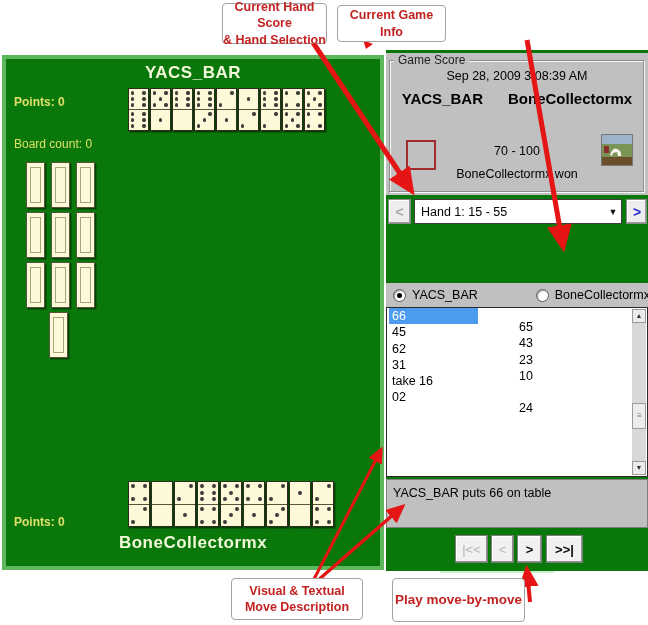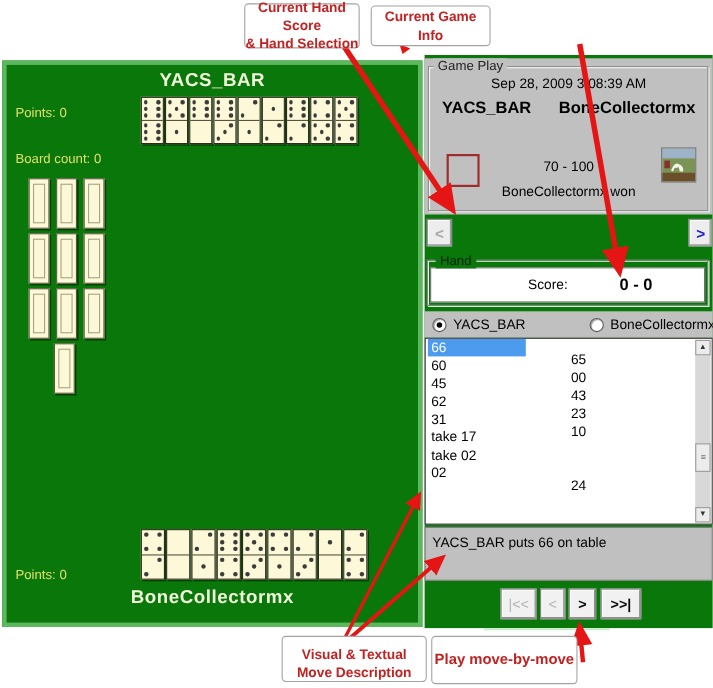--- a/index.html
+++ b/index.html
@@ -4,21 +4,21 @@
 <style>
   html,body{margin:0;padding:0;}
   body{font-family:"Liberation Sans", sans-serif; background:#ffffff;}
   #stage{position:relative;width:648px;height:625px;background:#fff;overflow:hidden;}
 
   
   #board{position:absolute;left:2px;top:55px;width:374px;height:507px;
          background:var(--green);border:4px solid var(--frame);}
   .board-label{position:absolute;left:0;right:0;text-align:center;color:#f2f8da;
                font-weight:bold;font-size:17px;letter-spacing:.5px;}
-  .points{position:absolute;color:var(--label);font-size:12px;}
+  .points{position:absolute;color:var(--label);font-size:12px;font-weight:bold;}
   #board-count{position:absolute;color:var(--label);font-size:12px;}
 
   .hand-row{position:absolute;display:flex;gap:1px;}
   .tile{position:relative;background:var(--ivory);border:1px solid #2b2b1e;
         box-shadow:1.5px 1.5px 0 rgba(0,0,0,.45);display:flex;flex-direction:column;}
   .tile.sm{width:19px;height:41px;}
   .tile.md{width:20px;height:44px;}
   .half{position:relative;flex:1;}
   .half.bot{border-top:1.5px solid #55553d;}
   .pip{position:absolute;width:18%;height:18%;background:#3c3c3c;border-radius:50%;}
@@ -98,21 +98,21 @@
       font-size:13px;font-family:"Liberation Sans",sans-serif;padding:0;}
   .nav.off{color:#b3b3b3;} .nav.on{color:#0a0a0a;font-weight:bold;}
   #divider{position:absolute;left:54px;top:521px;width:114px;height:2px;background:#cdeccd;}
 
   
   .callout{position:absolute;background:#fff;border:1px solid #a3a3a3;border-radius:4px;
       color:var(--red);font-weight:bold;font-size:12.5px;text-align:center;z-index:20;
       display:flex;flex-direction:column;justify-content:center;line-height:1.3;}
   #co1{left:222px;top:3px;width:103px;height:39px;}
   #co2{left:337px;top:5px;width:107px;height:35px;}
-  #co3{left:256px;top:578px;width:130px;height:40px;justify-content:flex-end;}
+  #co3{left:231px;top:578px;width:130px;height:40px;}
   #co4{left:392px;top:578px;width:131px;height:42px;font-size:13.5px;}
   #arrows{position:absolute;left:0;top:0;width:648px;height:625px;z-index:15;pointer-events:none;}
 </style>
 </head>
 <body>
 
 <div id="stage">
 
   <div id="board">
     <div class="board-label" style="top:4px;">YACS_BAR</div>
@@ -356,89 +356,77 @@
         </div>
       </div>
     <div class="points" style="left:8px;top:456px;">Points: 0</div>
     <div class="board-label" style="top:474px;">BoneCollectormx</div>
   </div>
 
   <div id="panel">
 
     <div id="gameinfo">
       <div class="etch" id="gi-border"></div>
-      <div class="group-label" id="gi-label">Game Play</div>
+      <div class="group-label" id="gi-label">Game Score</div>
       <div class="gi-line" style="top:16px;">Sep 28, 2009 3:08:39 AM</div>
       <div id="gi-players">
         <span>YACS_BAR</span>
         <span>BoneCollectormx</span>
       </div>
       <div id="gi-square"></div>
       <div class="gi-line" style="top:91px;">70 - 100</div>
       <svg id="gi-avatar" viewBox="0 0 30 30">
         <rect width="30" height="30" fill="#7a9455"></rect>
         <rect y="0" width="30" height="9" fill="#9fb3c8"></rect>
         <rect y="22" width="30" height="8" fill="#6b4f2a"></rect>
         <path d="M8 20 q3 -8 7 -6 q5 2 4 7 l-3 0 l-1 -4 l-4 1 l-1 3 z" fill="#f4f2ea"></path>
         <rect x="2" y="11" width="5" height="7" fill="#8a2e2e"></rect>
       </svg>
       <div class="gi-line" style="top:114px;">BoneCollectormx won</div>
     </div>
 
     <button id="sel-prev">&lt;</button>
+    <div id="combo">
+      <span id="combo-value">Hand 1: 15 - 55</span>
+      <span id="combo-caret">▼</span>
+    </div>
     <button id="sel-next">&gt;</button>
 
-    <div id="hand-group">
-      <div class="etch" id="hg-border"></div>
-      <div class="group-label" id="hg-label">Hand</div>
-      <div id="score-box">
-        <span id="score-label">Score:</span>
-        <span id="score-value">0 - 0</span>
-      </div>
-    </div>
 
     <div id="radio-row">
         <div class="radio-item r1">
           <span class="radio checked"></span>
           <span>YACS_BAR</span>
         </div>
         <div class="radio-item r2">
           <span class="radio"></span>
           <span>BoneCollectormx</span>
         </div>
       </div>
 
     <div id="movelist">
       <div id="moves-container">
           <div class="mrow">
             <span class="m-left sel">66</span>
             <span class="m-right">65</span>
           </div>
           <div class="mrow">
-            <span class="m-left">60</span>
-            <span class="m-right">00</span>
-          </div>
-          <div class="mrow">
             <span class="m-left">45</span>
             <span class="m-right">43</span>
           </div>
           <div class="mrow">
             <span class="m-left">62</span>
             <span class="m-right">23</span>
           </div>
           <div class="mrow">
             <span class="m-left">31</span>
             <span class="m-right">10</span>
           </div>
           <div class="mrow">
-            <span class="m-left">take 17</span>
-            <span class="m-right"></span>
-          </div>
-          <div class="mrow">
-            <span class="m-left">take 02</span>
+            <span class="m-left">take 16</span>
             <span class="m-right"></span>
           </div>
           <div class="mrow">
             <span class="m-left">02</span>
             <span class="m-right">24</span>
           </div>
         </div>
       <div id="scrollbar">
         <div class="sb-btn" id="sb-up">▲</div>
         <div id="sb-thumb">≡</div>

